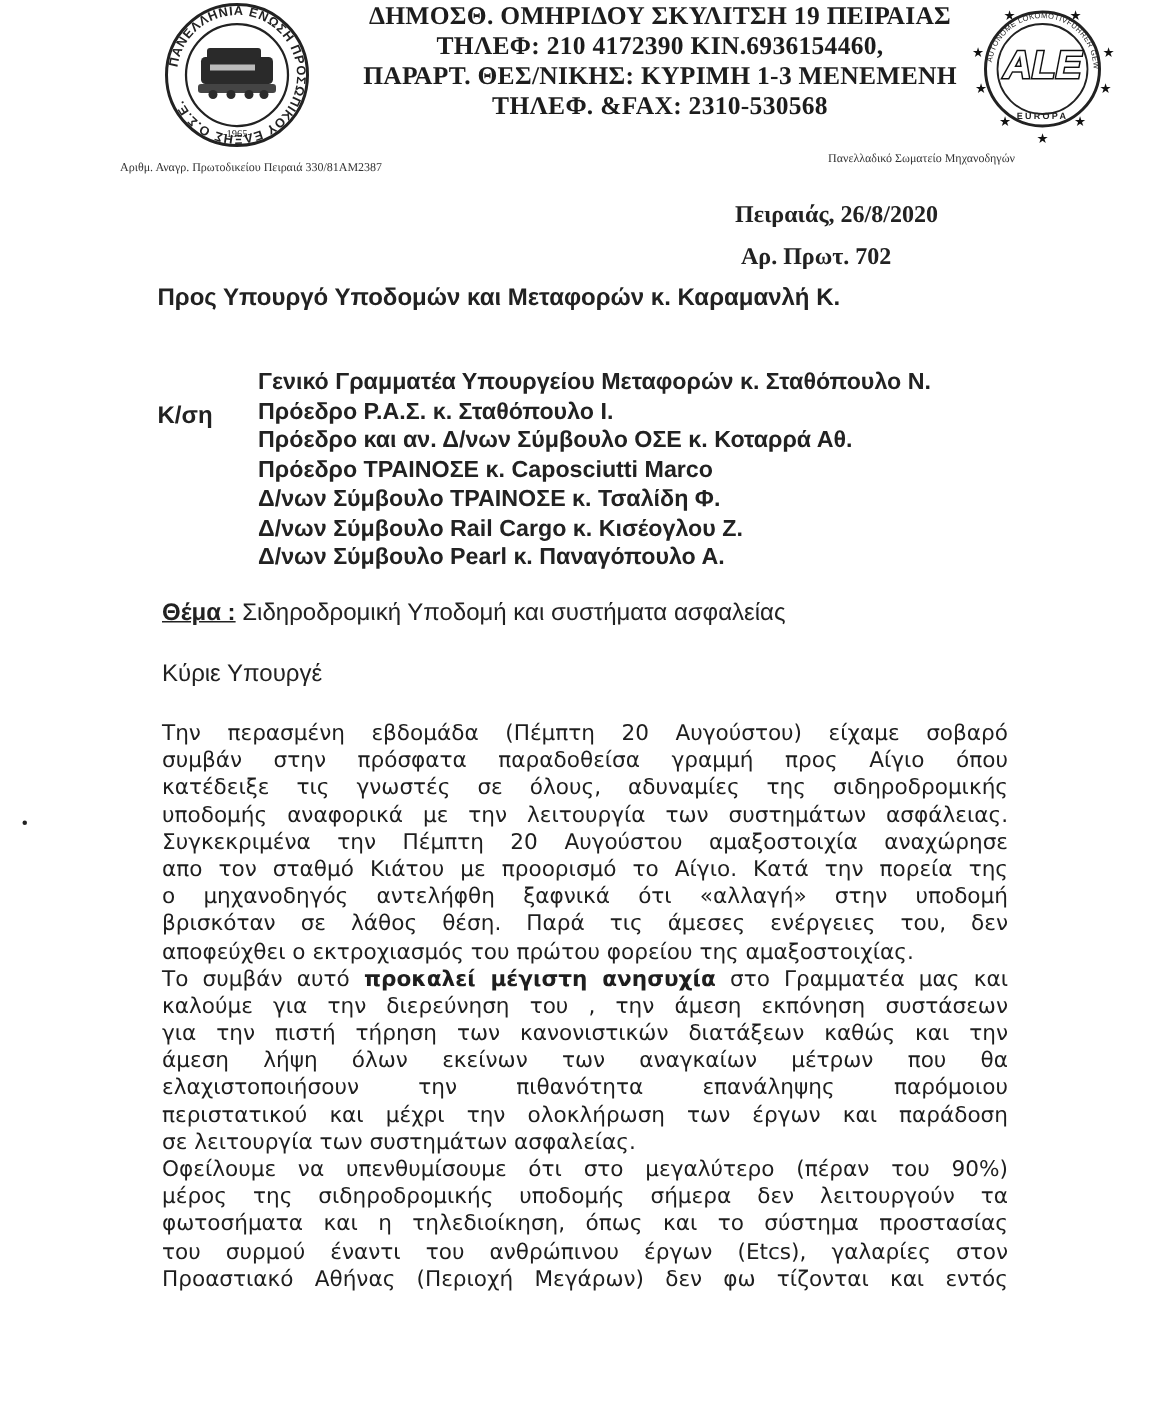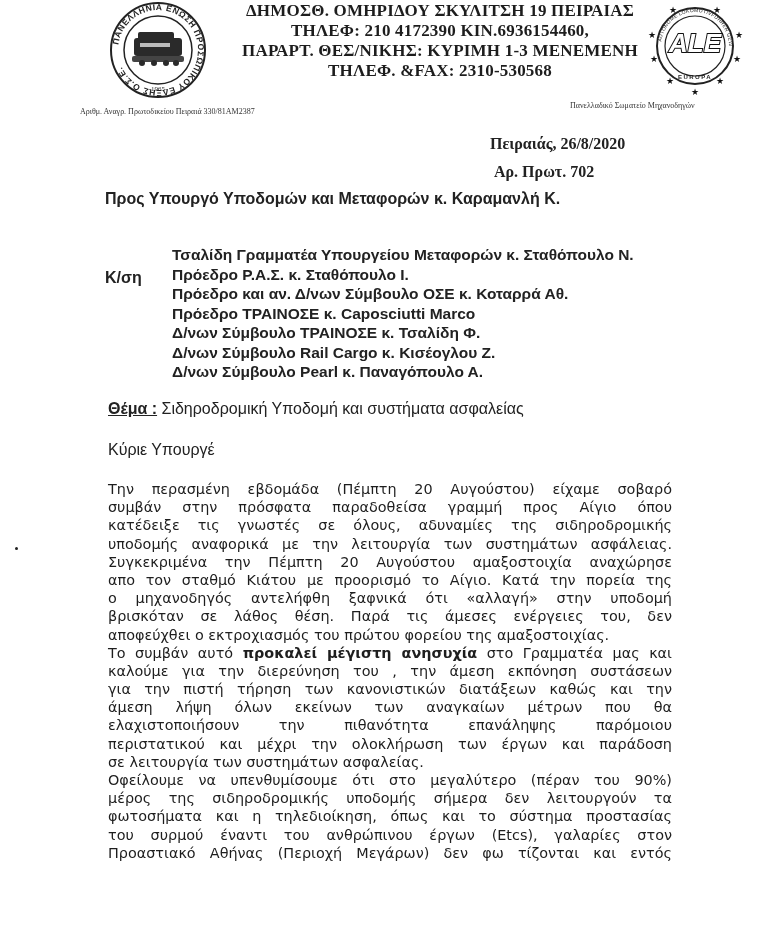--- a/index.html
+++ b/index.html
@@ -11,21 +11,21 @@
 
   .head-lines { position: absolute; left: 230px; top: 1px; width: 420px; text-align: center;
     font-family: "Liberation Serif", "DejaVu Serif", serif; font-weight: bold; color: #1d1d1d; }
   .head-line { font-size: 17px; line-height: 20px; letter-spacing: 0.2px; white-space: nowrap; }
   .head-email { font-size: 21px; line-height: 26px; margin-top: 0px; font-weight: bold; }
   .head-email .lbl { color: #222; }
   .head-email .link { color: #3b6cc2; text-decoration: underline; font-weight: normal; }
 
   .reg-left { position: absolute; left: 80px; top: 107px; font-family: "Liberation Serif", serif;
     font-size: 8px; color: #333; white-space: nowrap; text-align: right; }
-  .reg-right { position: absolute; left: 537px; top: 101px; font-family: "Liberation Serif", serif;
+  .reg-right { position: absolute; left: 519px; top: 101px; font-family: "Liberation Serif", serif;
     font-size: 8px; color: #333; white-space: nowrap; padding-left: 33px; }
 
   .date-line { position: absolute; left: 490px; top: 135px; font-family: "Liberation Serif", serif;
     font-weight: bold; font-size: 16px; color: #222; }
   .prot-line { position: absolute; left: 494px; top: 163px; font-family: "Liberation Serif", serif;
     font-weight: bold; font-size: 16px; color: #222; }
 
   .sans { font-family: "Liberation Sans", "DejaVu Sans", sans-serif; }
 
   .to-line { position: absolute; left: 105px; top: 190px; font-size: 16px; font-weight: bold; color: #222; white-space: nowrap; }
@@ -109,21 +109,21 @@
   <div class="reg-right">Πανελλαδικό Σωματείο Μηχανοδηγών</div>
 </div>
 
 <div class="date-line">Πειραιάς, 26/8/2020</div>
 <div class="prot-line">Αρ. Πρωτ. 702</div>
 
 <div class="to-line sans">Προς  Υπουργό Υποδομών και Μεταφορών κ. Καραμανλή Κ.</div>
 
 <div class="cc-label sans">Κ/ση</div>
 <div class="cc-list sans">
-  <div class="cc-item">Τσαλίδη Γραμματέα Υπουργείου Μεταφορών κ. Σταθόπουλο Ν.</div>
+  <div class="cc-item">Γενικό Γραμματέα Υπουργείου Μεταφορών κ. Σταθόπουλο Ν.</div>
   <div class="cc-item">Πρόεδρο Ρ.Α.Σ. κ. Σταθόπουλο Ι.</div>
   <div class="cc-item">Πρόεδρο και αν. Δ/νων Σύμβουλο ΟΣΕ κ. Κοταρρά Αθ.</div>
   <div class="cc-item">Πρόεδρο ΤΡΑΙΝΟΣΕ κ. Caposciutti Marco</div>
   <div class="cc-item">Δ/νων Σύμβουλο ΤΡΑΙΝΟΣΕ κ. Τσαλίδη Φ.</div>
   <div class="cc-item">Δ/νων Σύμβουλο Rail Cargo κ. Κισέογλου Ζ.</div>
   <div class="cc-item">Δ/νων Σύμβουλο Pearl κ. Παναγόπουλο Α.</div>
 </div>
 
 <div class="subject sans">
   <span class="subj-label">Θέμα :</span><span> Σιδηροδρομική Υποδομή και συστήματα ασφαλείας</span>

